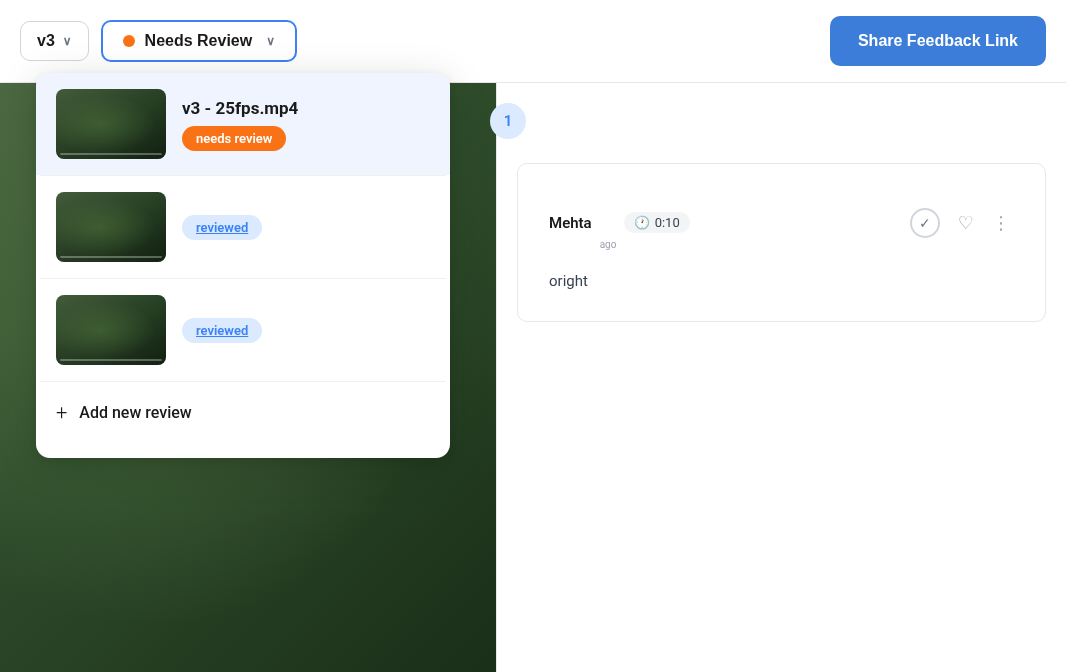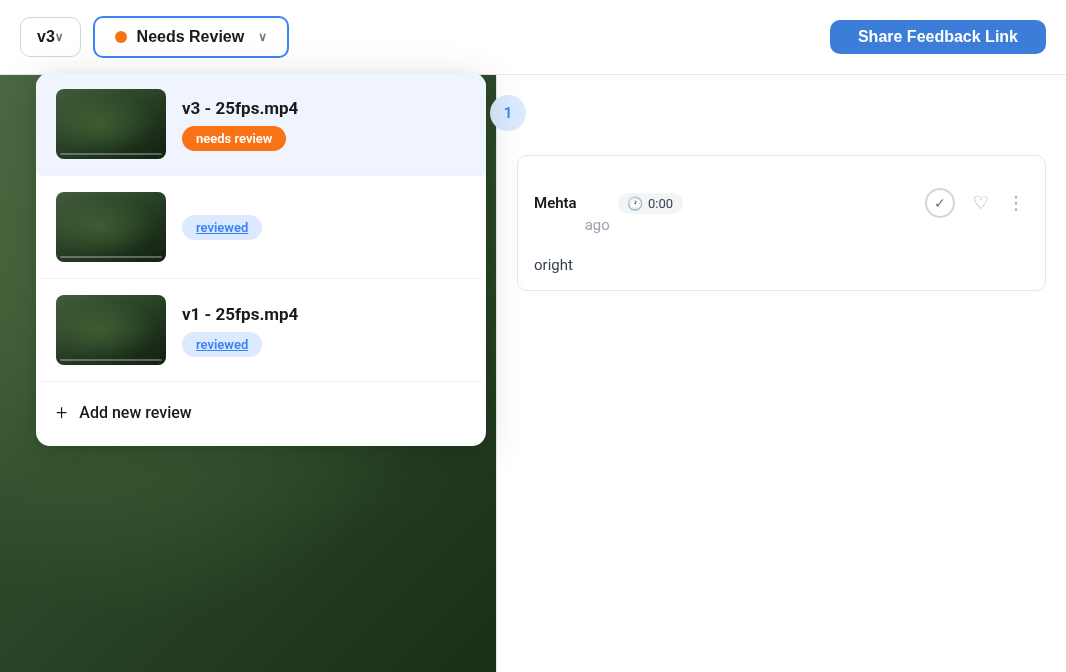--- a/index.html
+++ b/index.html
@@ -20,20 +20,21 @@
       padding: 16px 20px;
       background: #fff;
       border-bottom: 1px solid #e5e7eb;
       position: relative;
       z-index: 10;
     }
 
     .version-btn {
       display: flex;
       align-items: center;
+      gap: 8px;
       padding: 10px 16px;
       border: 1.5px solid #d1d5db;
       border-radius: 10px;
       background: #fff;
       font-size: 16px;
       font-weight: 600;
       color: #1a1a1a;
       cursor: pointer;
       white-space: nowrap;
     }
@@ -67,21 +68,21 @@
     }
 
     .status-btn .chevron {
       font-size: 12px;
       color: #6b7280;
       margin-left: 4px;
     }
 
     .share-btn {
       margin-left: auto;
-      padding: 8px 28px;
+      padding: 16px 28px;
       background: #3b7dd8;
       color: #fff;
       border: none;
       border-radius: 10px;
       font-size: 16px;
       font-weight: 600;
       cursor: pointer;
       white-space: nowrap;
     }
 
@@ -120,41 +121,41 @@
       width: 570px;
       height: 100%;
       background: #fff;
       border-left: 1px solid #e5e7eb;
       padding: 20px;
     }
 
     
     .comment-area {
       margin-top: 60px;
-      padding: 16px;
+      padding: 31px;
       border: 1px solid #e5e7eb;
       border-radius: 10px;
       background: #fff;
     }
 
     .comment-header {
       display: flex;
       align-items: center;
       gap: 8px;
       margin-bottom: 8px;
     }
 
     .comment-author {
       font-size: 15px;
       font-weight: 600;
       color: #1a1a1a;
     }
 
     .comment-time {
-      font-size: 15px;
+      font-size: 10px;
       color: #9ca3af;
       margin-top: 44px;
     }
 
     .comment-timestamp {
       display: flex;
       align-items: center;
       gap: 4px;
       padding: 3px 10px;
       background: #f3f4f6;
@@ -221,27 +222,27 @@
       font-size: 15px;
       font-weight: 600;
       z-index: 5;
     }
 
     
     .dropdown {
       position: absolute;
       top: 73px;
       left: 36px;
-      width: 450px;
+      width: 414px;
       background: #fff;
       border-radius: 14px;
       box-shadow: 0 8px 40px rgba(0,0,0,0.15), 0 2px 8px rgba(0,0,0,0.08);
       z-index: 100;
       overflow: hidden;
-      padding-bottom: 4px;
+      padding-bottom: 16px;
     }
 
     .dropdown-item {
       display: flex;
       align-items: center;
       gap: 16px;
       padding: 16px 20px;
       cursor: pointer;
       transition: background 0.15s;
     }
@@ -357,21 +358,21 @@
   <div class="video-bg"></div>
 
   <div class="right-panel">
 
     <div class="comment-area">
       <div class="comment-header">
         <span class="comment-author">Mehta</span>
         <span class="comment-time">ago</span>
         <div class="comment-timestamp">
           <span>🕐</span>
-          <span>0:00</span>
+          <span>0:10</span>
         </div>
         <div class="comment-actions">
           <button class="action-btn check">
             <div class="check-circle">
               <span>✓</span>
             </div>
           </button>
           <button class="action-btn">
             <span>♡</span>
           </button>
@@ -412,21 +413,20 @@
     </div>
   </div>
 
   <div class="divider"></div>
 
   <div class="dropdown-item">
     <div class="item-thumb">
       <div class="thumb-overlay"></div>
     </div>
     <div class="item-info">
-      <div class="item-name">v1 - 25fps.mp4</div>
       <span class="badge badge-reviewed">reviewed</span>
     </div>
   </div>
 
   <div class="divider"></div>
 
   <div class="add-version">
     <span class="plus-icon">+</span>
     <span>Add new review</span>
   </div>

